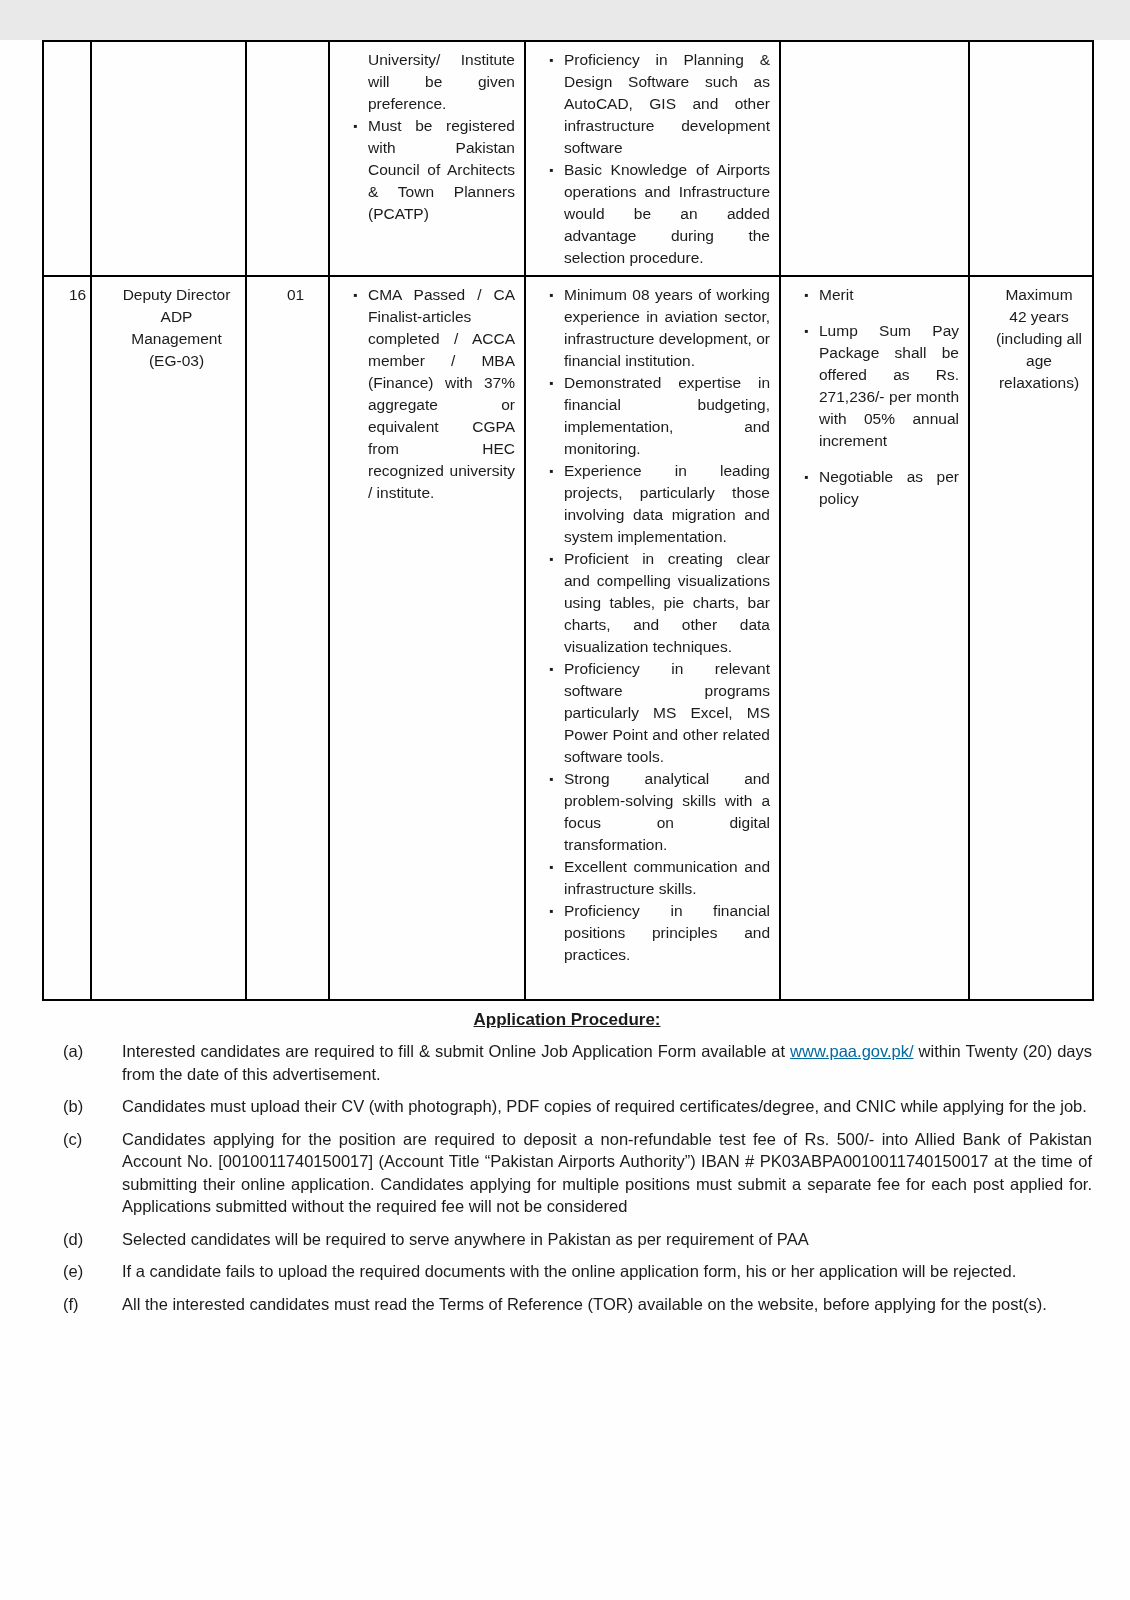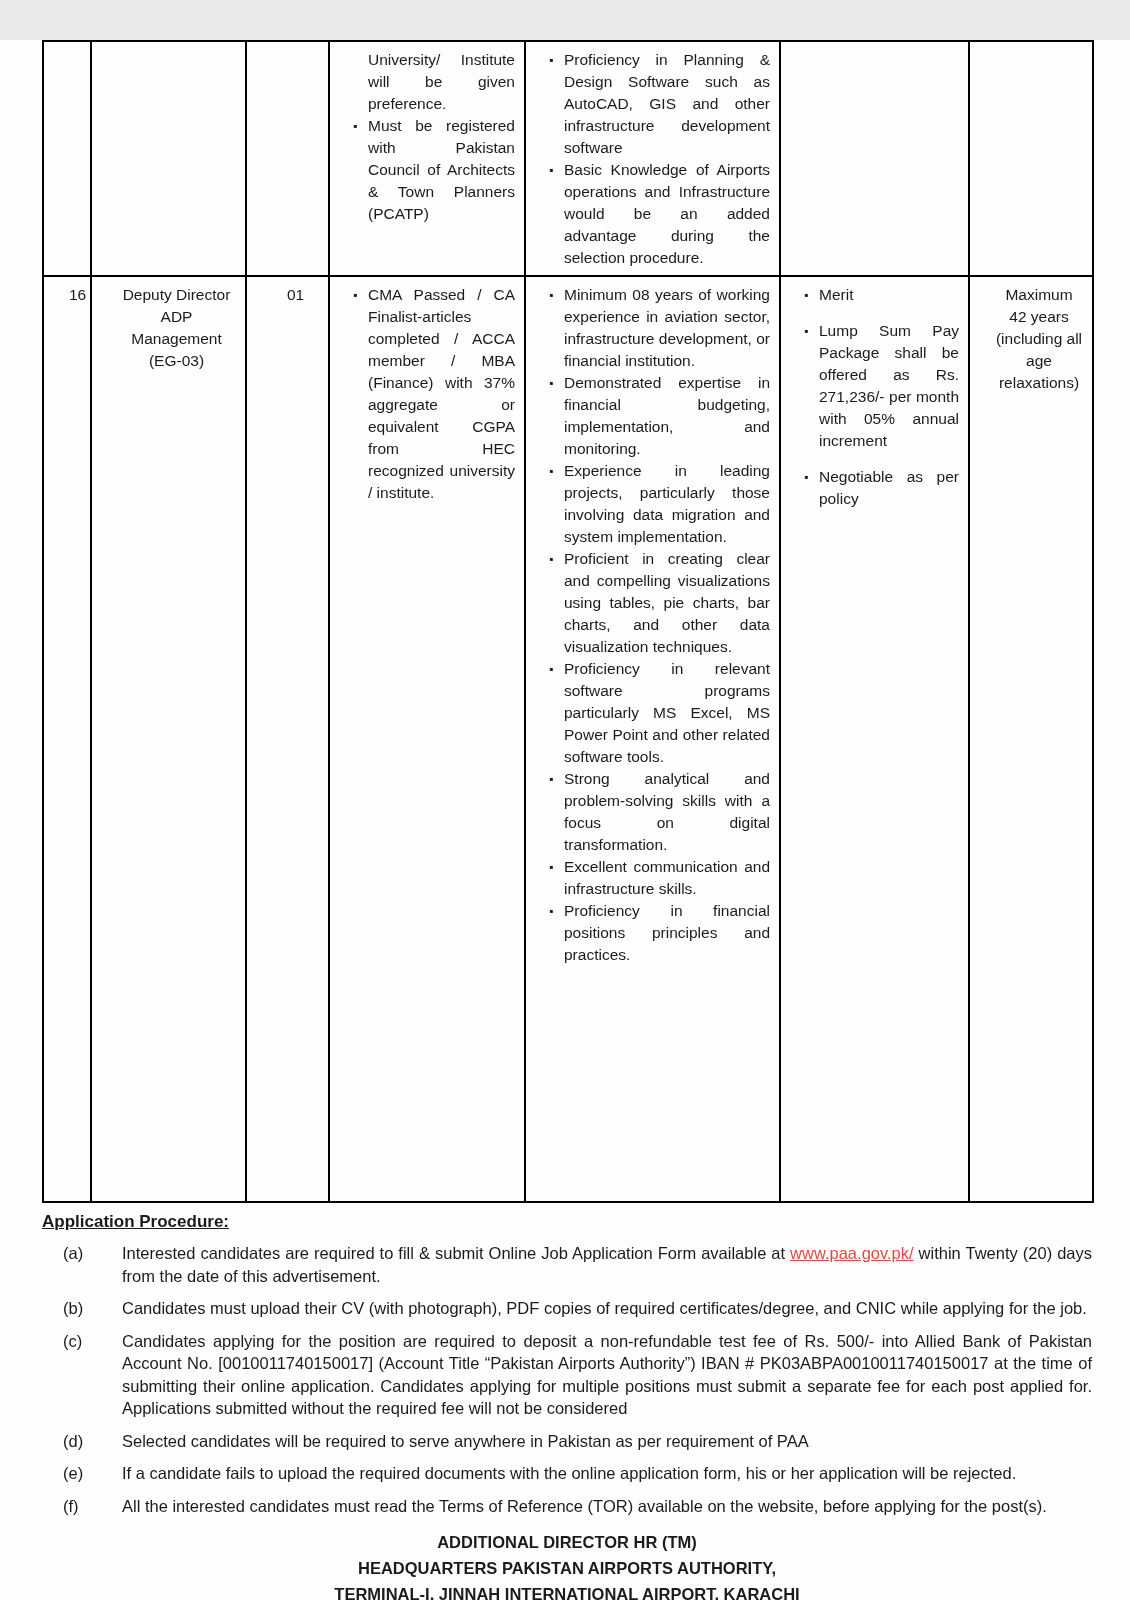--- a/index.html
+++ b/index.html
@@ -37,34 +37,35 @@
     content:"\25AA";
     position:absolute;
     left:-2px; top:0;
     font-size:12px;
   }
   .cell-list.gap li { margin-bottom:14px; }
   .cell-list.gap li:last-child { margin-bottom:0; }
   .continuation { padding-left:13px; text-align:justify; }
   .plain-cell { text-align:center; }
   tr.row-partial td { height:212px; }
-  tr.row-main td { height:926px;border-radius:23px; }
+  tr.row-main td { height:724px;border-radius:23px; }
 
   
   .app-section { margin:9px 0 0 42px; width:1050px; }
   .app-heading {
     font-size:17px;
     font-weight:bold;
     text-decoration:underline;
     margin-bottom:6px;
+    text-align:center;
   }
   .app-item { display:flex; margin-top:10px; }
   .app-label { flex:none; width:80px; padding-left:21px; font-size:16.5px; line-height:22.5px; }
   .app-text  { flex:1; text-align:justify; font-size:16.5px; line-height:22.5px; }
-  a.doc-link { color:#ef4444; text-decoration:underline; cursor:pointer; }
+  a.doc-link { color:#0369a1; text-decoration:underline; cursor:pointer; }
 
   
   .footer {
     margin-top:12px;
     width:1050px; margin-left:42px;
     text-align:center;
     font-weight:bold;
     font-size:16.5px;
     line-height:26px;
   }
@@ -165,20 +166,14 @@
       <div class="app-label">(e)</div>
       <div class="app-text">If a candidate fails to upload the required documents with the online application form, his or her application will be rejected.</div>
     </div>
 
     <div class="app-item">
       <div class="app-label">(f)</div>
       <div class="app-text">All the interested candidates must read the Terms of Reference (TOR) available on the website, before applying for the post(s).</div>
     </div>
   </div>
 
-  <div class="footer">
-    <div>ADDITIONAL DIRECTOR HR (TM)</div>
-    <div>HEADQUARTERS PAKISTAN AIRPORTS AUTHORITY,</div>
-    <div>TERMINAL-I, JINNAH INTERNATIONAL AIRPORT, KARACHI</div>
-    <div>TEL: 021-99072067-8</div>
-  </div>
 
 </div>
 
 </body></html>

